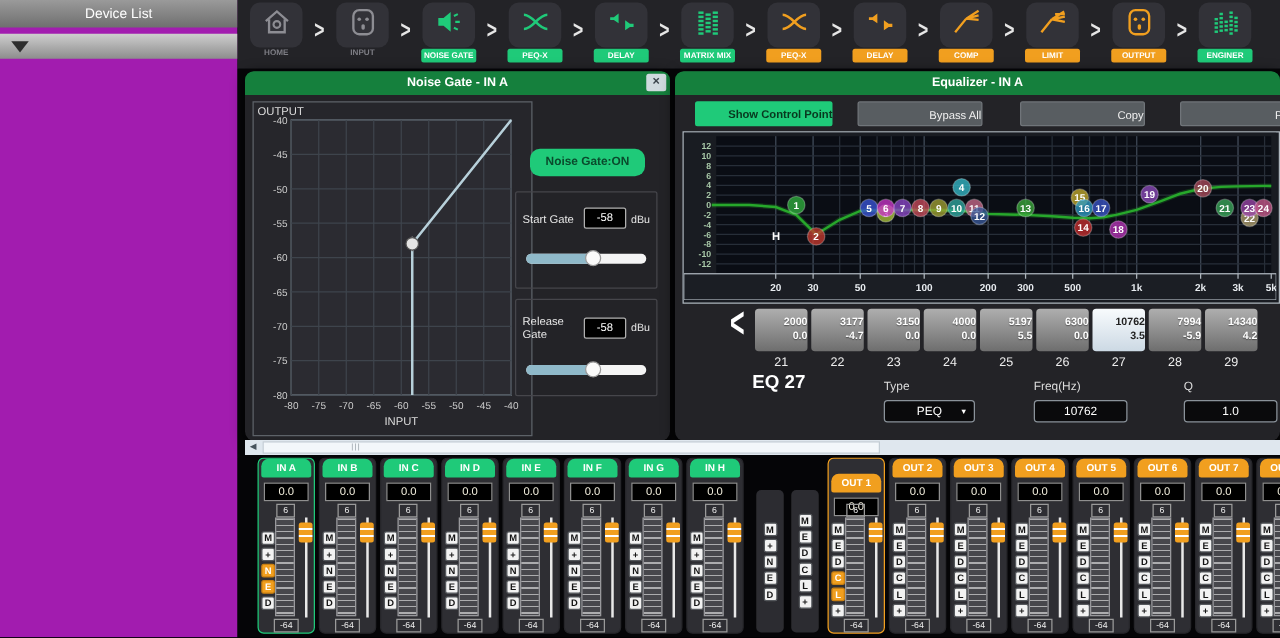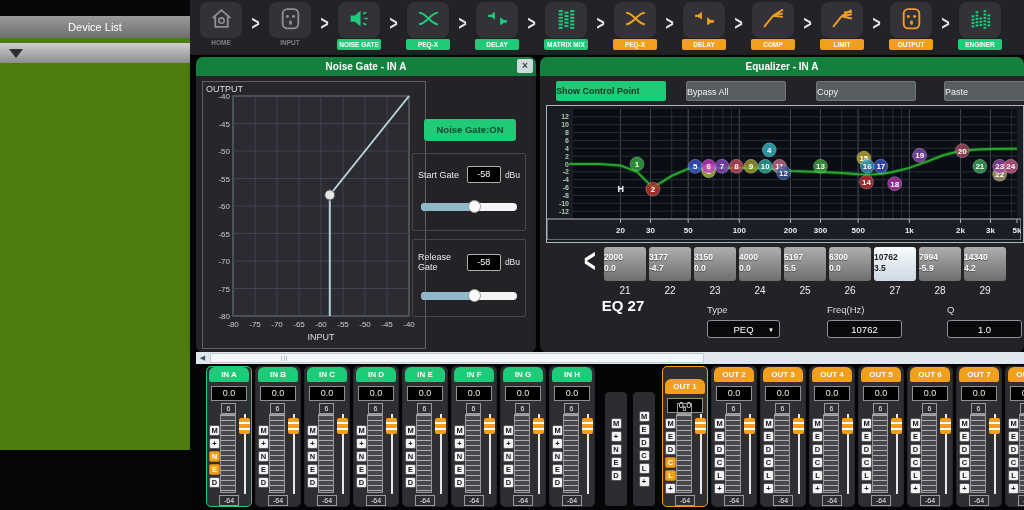--- a/index.html
+++ b/index.html
@@ -1,19 +1,19 @@
 <!DOCTYPE html>
 <html><head>
 <meta charset="utf-8">
 <style>
   html,body{margin:0;padding:0;background:#000;font-family:"Liberation Sans",sans-serif;}
   #app{position:relative;width:1024px;height:510px;overflow:hidden;background:#060608;}
 
   
-  #sidebar{position:absolute;left:0;top:16px;width:190px;height:434px;background:#4d7c0f;}
+  #sidebar{position:absolute;left:0;top:0;width:190px;height:510px;background:#a21caf;}
   .dl-title{height:22px;background:linear-gradient(#9a9a9a,#6f6f6f);color:#fff;font-size:11px;line-height:22px;text-align:center;}
   .dl-buttons{display:flex;gap:12px;padding:7px 8px 4px;}
   .dl-btn{flex:1;height:20px;background:linear-gradient(#6e6e6e,#4c4c4c);border:1px solid #c9c9c9;border-radius:4px;color:#fff;font-size:10px;font-family:inherit;}
   .dl-collapse{margin-top:5px;height:20px;background:linear-gradient(#cecece,#8d8d8d);display:flex;align-items:center;padding-left:9px;}
   .tri{width:0;height:0;border-left:7px solid transparent;border-right:7px solid transparent;border-top:9px solid #2e2e2e;}
 
   
   #toolbar{position:absolute;left:190px;top:0;width:834px;height:55px;background:#232327;display:flex;align-items:flex-start;padding:2px 0 0 8px;box-sizing:border-box;}
   .tb-item{width:46px;text-align:center;flex:none;}
   .tb-iconbox{width:42px;height:36px;margin:0 auto;background:#323238;border-radius:8px;display:flex;align-items:center;justify-content:center;}
@@ -24,40 +24,40 @@
   .tb-sep{width:23px;text-align:center;color:#e6e6e6;font-size:14px;font-weight:bold;padding-top:11px;flex:none;transform:scaleY(1.4);}
 
   
   #workspace{position:absolute;left:190px;top:55px;width:834px;height:311px;background:#060608;}
   .window{position:absolute;background:#232327;border-radius:8px;box-shadow:0 2px 10px rgba(0,0,0,.65);}
   .win-header{height:19px;border-radius:7px 7px 0 0;background:#15803d;color:#fff;font-size:10px;font-weight:bold;text-align:center;line-height:19px;position:relative;}
   .win-close{position:absolute;right:3px;top:2px;width:16px;height:14px;background:#cfdade;border-radius:2px;color:#39434a;font-size:10px;line-height:14px;text-align:center;font-weight:bold;cursor:default;}
 
   #ng-window{left:6px;top:2px;width:340px;height:296px;}
   #ng-graph-wrap{position:absolute;left:6px;top:24px;width:222px;height:266px;border:1px solid #5d6268;background:#26262b;}
-  .ng-on{position:absolute;left:228px;top:62px;width:92px;height:22px;background:#1fca79;border-radius:3px;color:#0a4a2c;font-weight:bold;font-size:9.5px;text-align:center;line-height:22px;}
+  .ng-on{position:absolute;left:228px;top:62px;width:92px;height:22px;background:#1fca79;border-radius:8px;color:#0a4a2c;font-weight:bold;font-size:9.5px;text-align:center;line-height:22px;}
   .ng-group{position:absolute;left:216px;width:112px;height:76px;border:1px solid #46464b;border-radius:2px;}
   .ng-row{display:flex;align-items:center;gap:4px;margin:12px 5px 0;}
   .ng-lbl{font-size:9px;color:#e8e8e8;flex:1;}
   .ng-val{width:32px;height:15px;background:#000;border:1px solid #b0b0b0;color:#fff;font-size:9px;text-align:center;line-height:15px;border-radius:2px;}
   .ng-unit{font-size:8.5px;color:#e8e8e8;text-align:right;}
   .slider{position:relative;margin:20px 8px 0;height:8px;background:#f4f4f4;border-radius:4px;}
   .slider .fill{position:absolute;left:0;top:0;bottom:0;width:55%;background:#8fb9c9;border-radius:4px 0 0 4px;}
   .slider .thumb{position:absolute;left:55%;top:-3px;width:13px;height:13px;margin-left:-6px;background:#fafafa;border:1px solid #999;border-radius:50%;box-sizing:border-box;}
 
   #eq-window{left:350px;top:2px;width:484px;height:296px;}
-  .eq-btn{position:absolute;top:24px;height:20px;font-size:9px;text-align:left;line-height:20px;border-radius:2px;}
+  .eq-btn{position:absolute;top:24px;height:20px;font-size:9px;text-align:right;line-height:20px;border-radius:2px;}
   .eq-btn.green{background:#1fca79;color:#08381f;font-weight:bold;}
   .eq-btn.gray{background:#585d61;border:1px solid #70757a;color:#f0f0f0;box-sizing:border-box;}
   #eq-graphbox{position:absolute;left:6px;top:48px;width:476px;height:136px;border:1px solid #aeb6bd;background:#191c22;}
   #eq-bands{position:absolute;left:0;top:190px;right:0;height:52px;}
   .band-chevron{position:absolute;left:44px;top:2px;color:#fff;font-size:20px;transform:scaleY(1.7);font-weight:bold;}
   .band-strip{position:absolute;left:64px;top:0;display:flex;gap:3px;}
   .band-wrap{width:42px;flex:none;}
-  .band-cell{height:34px;border-radius:3px;background:linear-gradient(#aeaeae,#6e6e6e);color:#fff;font-size:8.5px;font-weight:bold;text-align:left;padding-top:5px;box-sizing:border-box;line-height:11px;text-shadow:0 1px 1px rgba(0,0,0,.45);}
+  .band-cell{height:34px;border-radius:3px;background:linear-gradient(#aeaeae,#6e6e6e);color:#fff;font-size:8.5px;font-weight:bold;text-align:right;padding-top:5px;box-sizing:border-box;line-height:11px;text-shadow:0 1px 1px rgba(0,0,0,.45);}
   .band-cell.sel{background:linear-gradient(#f8fbfd,#ccd9e4);color:#222;text-shadow:none;}
   .band-num{font-size:10px;color:#eee;text-align:center;margin-top:4px;}
   .eq-name{position:absolute;left:30px;top:240px;width:106px;text-align:center;color:#fff;font-size:15px;font-weight:bold;}
   .eq-on{position:absolute;left:30px;top:262px;width:106px;height:21px;background:#1fca79;border-radius:3px;color:#fff;font-weight:bold;font-size:10px;line-height:21px;text-align:center;}
   .eq-flabel{position:absolute;top:247px;color:#ddd;font-size:9.5px;text-align:left;}
   .eq-field{position:absolute;top:263px;height:18px;background:#0a0a0c;border:1px solid #8a929a;border-radius:3px;color:#fff;font-size:9.5px;text-align:center;line-height:18px;box-sizing:border-box;}
   .dd-arrow{position:absolute;right:5px;top:0;font-size:6px;color:#fff;}
 
   
   #hscroll{position:absolute;left:6px;top:297px;width:828px;height:12px;background:#dfe7ee;display:flex;}

